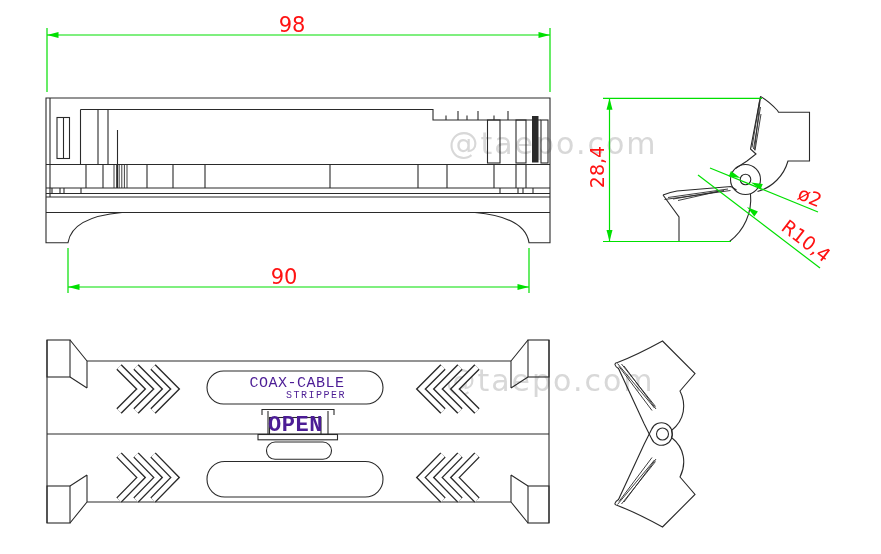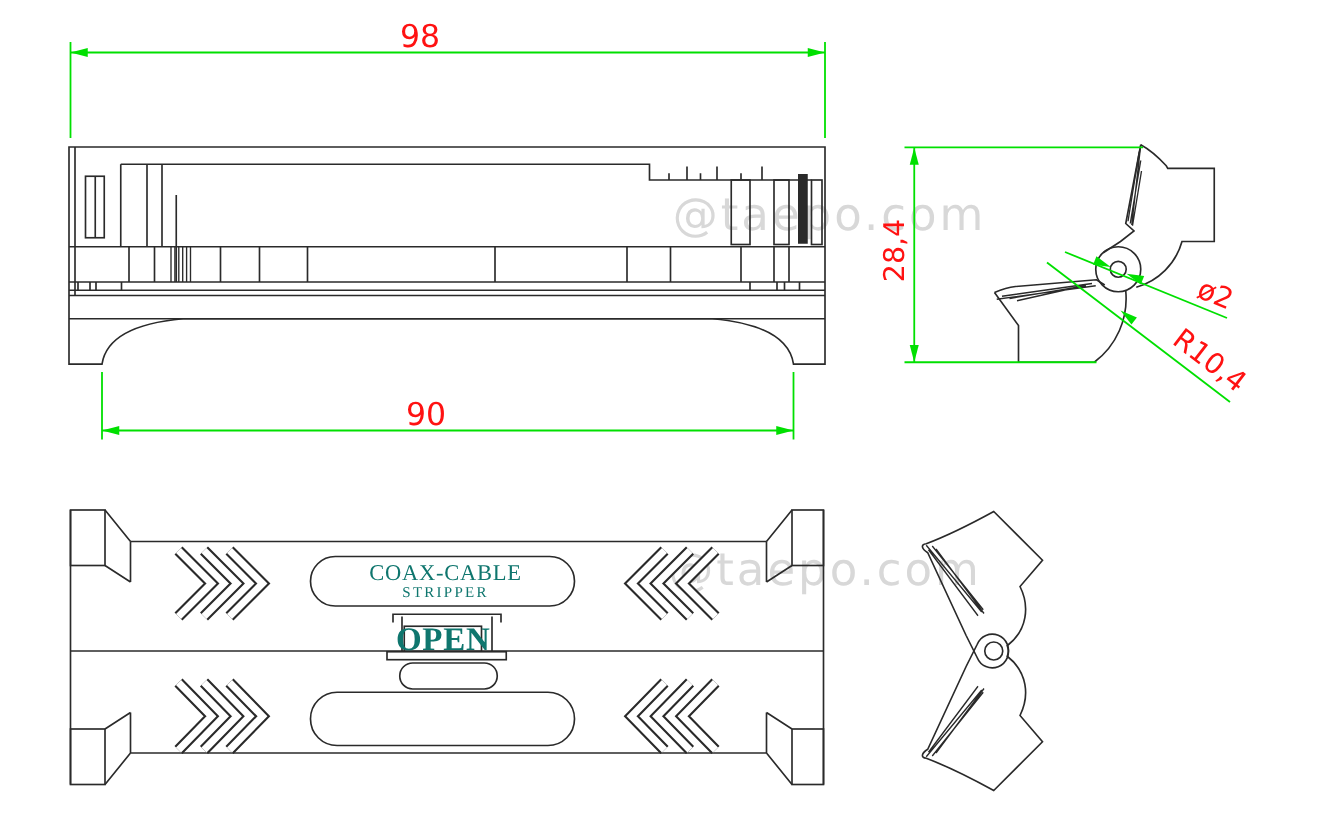--- a/index.html
+++ b/index.html
@@ -5,21 +5,21 @@
   html,body{margin:0;padding:0;background:#ffffff;}
   .canvas{position:relative;width:881px;height:554px;background:#ffffff;overflow:hidden;
           font-family:"DejaVu Sans",sans-serif;}
   .canvas svg{position:absolute;left:0;top:0;}
   .txt{position:absolute;white-space:nowrap;line-height:1;}
   .wm{color:#d8d8d8;font-size:30px;letter-spacing:2px;transform:translate(-50%,-50%);}
   .dimtxt{color:#ff1212;font-size:21px;transform:translate(-50%,-50%);}
   .dimtxt.vert{font-size:19px;transform:translate(-50%,-50%) rotate(-90deg);}
   .dimtxt.lead1{font-size:19px;transform:translate(-50%,-50%) rotate(22deg);}
   .dimtxt.lead2{font-size:19px;transform:translate(-50%,-50%) rotate(37.5deg);}
-  .lbl{color:#0f766e;font-family:Liberation Serif, serif;transform:translate(-50%,-50%);}
+  .lbl{color:#4c1d95;font-family:Liberation Mono, monospace;transform:translate(-50%,-50%);}
   .lbl.coax{font-size:15px;letter-spacing:0.5px;}
   .lbl.strip{font-size:10px;letter-spacing:1.5px;}
   .lbl.open{font-size:22px;font-weight:bold;letter-spacing:0.5px;}
   .ln{stroke:#2a2a2a;stroke-width:1.1;fill:none;}
   .lnF{stroke:#2a2a2a;stroke-width:1;fill:#2a2a2a;}
   .gn{stroke:#00e000;stroke-width:1.2;fill:none;}
   .chB{stroke:#2a2a2a;stroke-width:7.5;fill:none;}
   .chW{stroke:#ffffff;stroke-width:4.7;fill:none;}
   .wfill{fill:#ffffff;stroke:#2a2a2a;stroke-width:1.1;}
 </style>
@@ -167,23 +167,23 @@
       </g>
     </g>
 
     <g>
       <use href="#v4piece"></use>
       <use href="#v4piece" transform="matrix(1,0,0,-1,0,868)"></use>
       <circle class="ln" cx="662.5" cy="434" r="6"></circle>
     </g>
   </svg>
 
-  <div class="txt dimtxt" style="left:280px;top:25px;">98</div>
+  <div class="txt dimtxt" style="left:292px;top:25px;">98</div>
   <div class="txt dimtxt" style="left:284px;top:277px;">90</div>
   <div class="txt dimtxt vert" style="left:597px;top:167px;">28,4</div>
   <div class="txt dimtxt lead1" style="left:810px;top:197px;">ø2</div>
   <div class="txt dimtxt lead2" style="left:806px;top:241px;">R10,4</div>
 
   <div class="txt lbl coax" style="left:297px;top:382.5px;">COAX-CABLE</div>
-  <div class="txt lbl strip" style="left:297px;top:396px;">STRIPPER</div>
+  <div class="txt lbl strip" style="left:316px;top:396px;">STRIPPER</div>
   <div class="txt lbl open" style="left:295.5px;top:425.5px;">OPEN</div>
 
 </div>
 
 </body></html>

